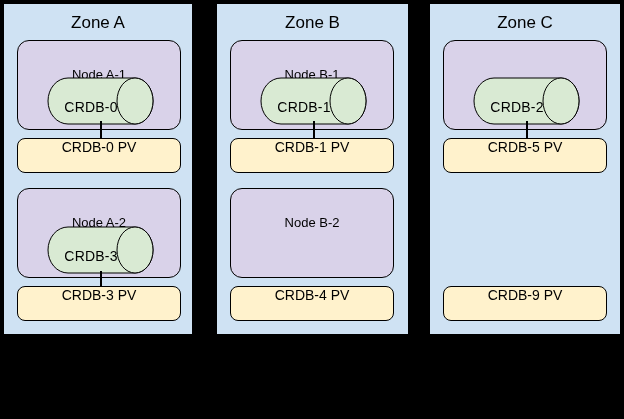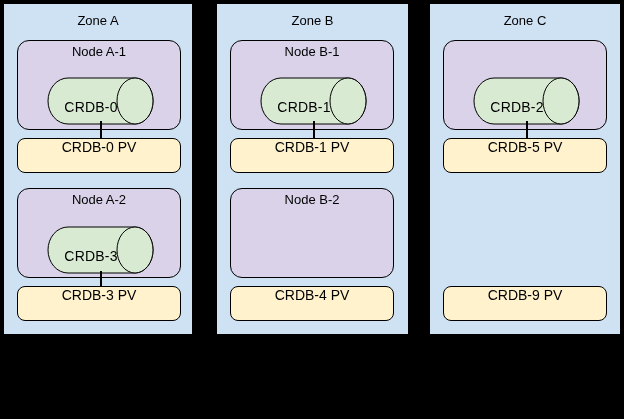--- a/index.html
+++ b/index.html
@@ -17,36 +17,36 @@
     height: 334px;
     background: var(--zone-fill, #cfe2f3);
     border: 2px solid var(--border, #000);
   }
   .zone-a { left: 2px;   width: 192px; }
   .zone-b { left: 215px; width: 195px; }
   .zone-c { left: 428px; width: 194px; }
   .zone-title {
     text-align: center;
     padding-top: 9px;
-    font-size: 13px;
+    font-size: 17px;
   }
   .node {
     position: absolute;
     left: 13px;
     width: 164px;
     height: 90px;
     background: var(--node-fill, #d9d2e9);
     border: 1px solid var(--border, #000);
     border-radius: 12px;
   }
   .node-r1 { top: 36px; }
   .node-r2 { top: 184px; }
   .node-title {
     text-align: center;
-    padding-top: 3px;
+    padding-top: 26px;
     font-size: 13px;
   }
   .cylinder {
     position: absolute;
     left: 29px;
     width: 108px;
     height: 48px;
   }
   .node-r1 .cylinder { top: 36px; }
   .node-r2 .cylinder { top: 37px; text-align: right; }

